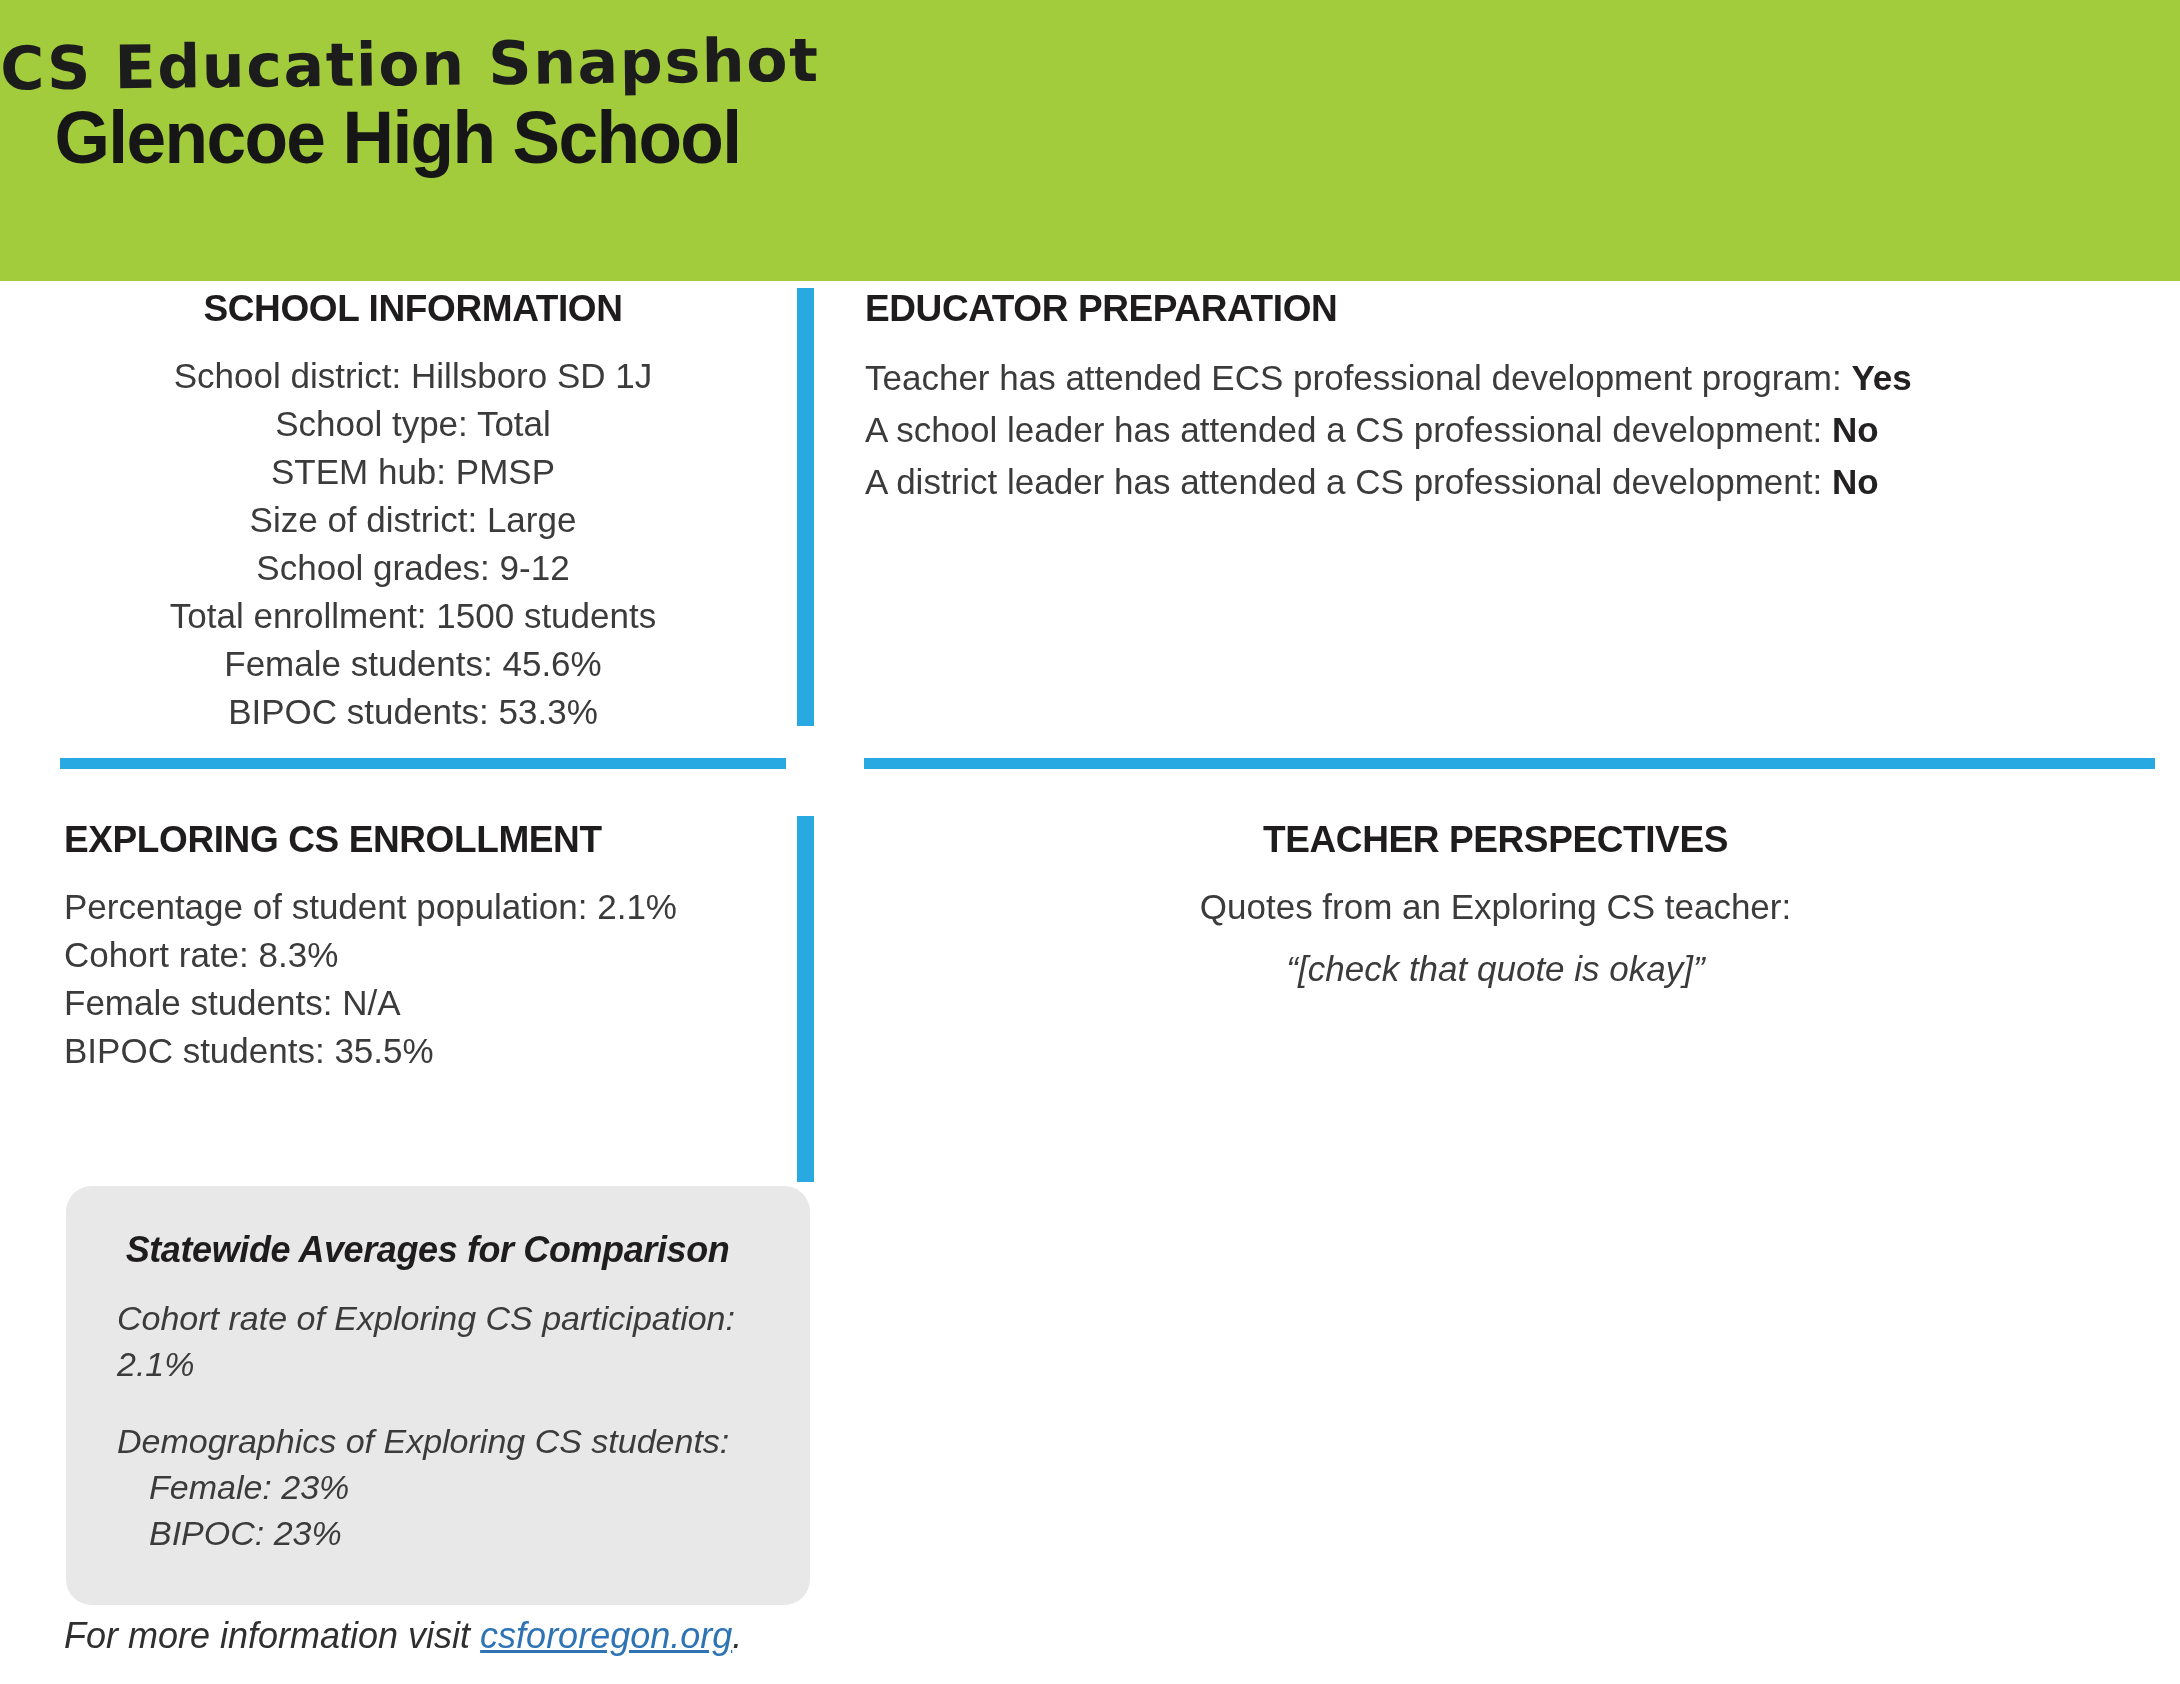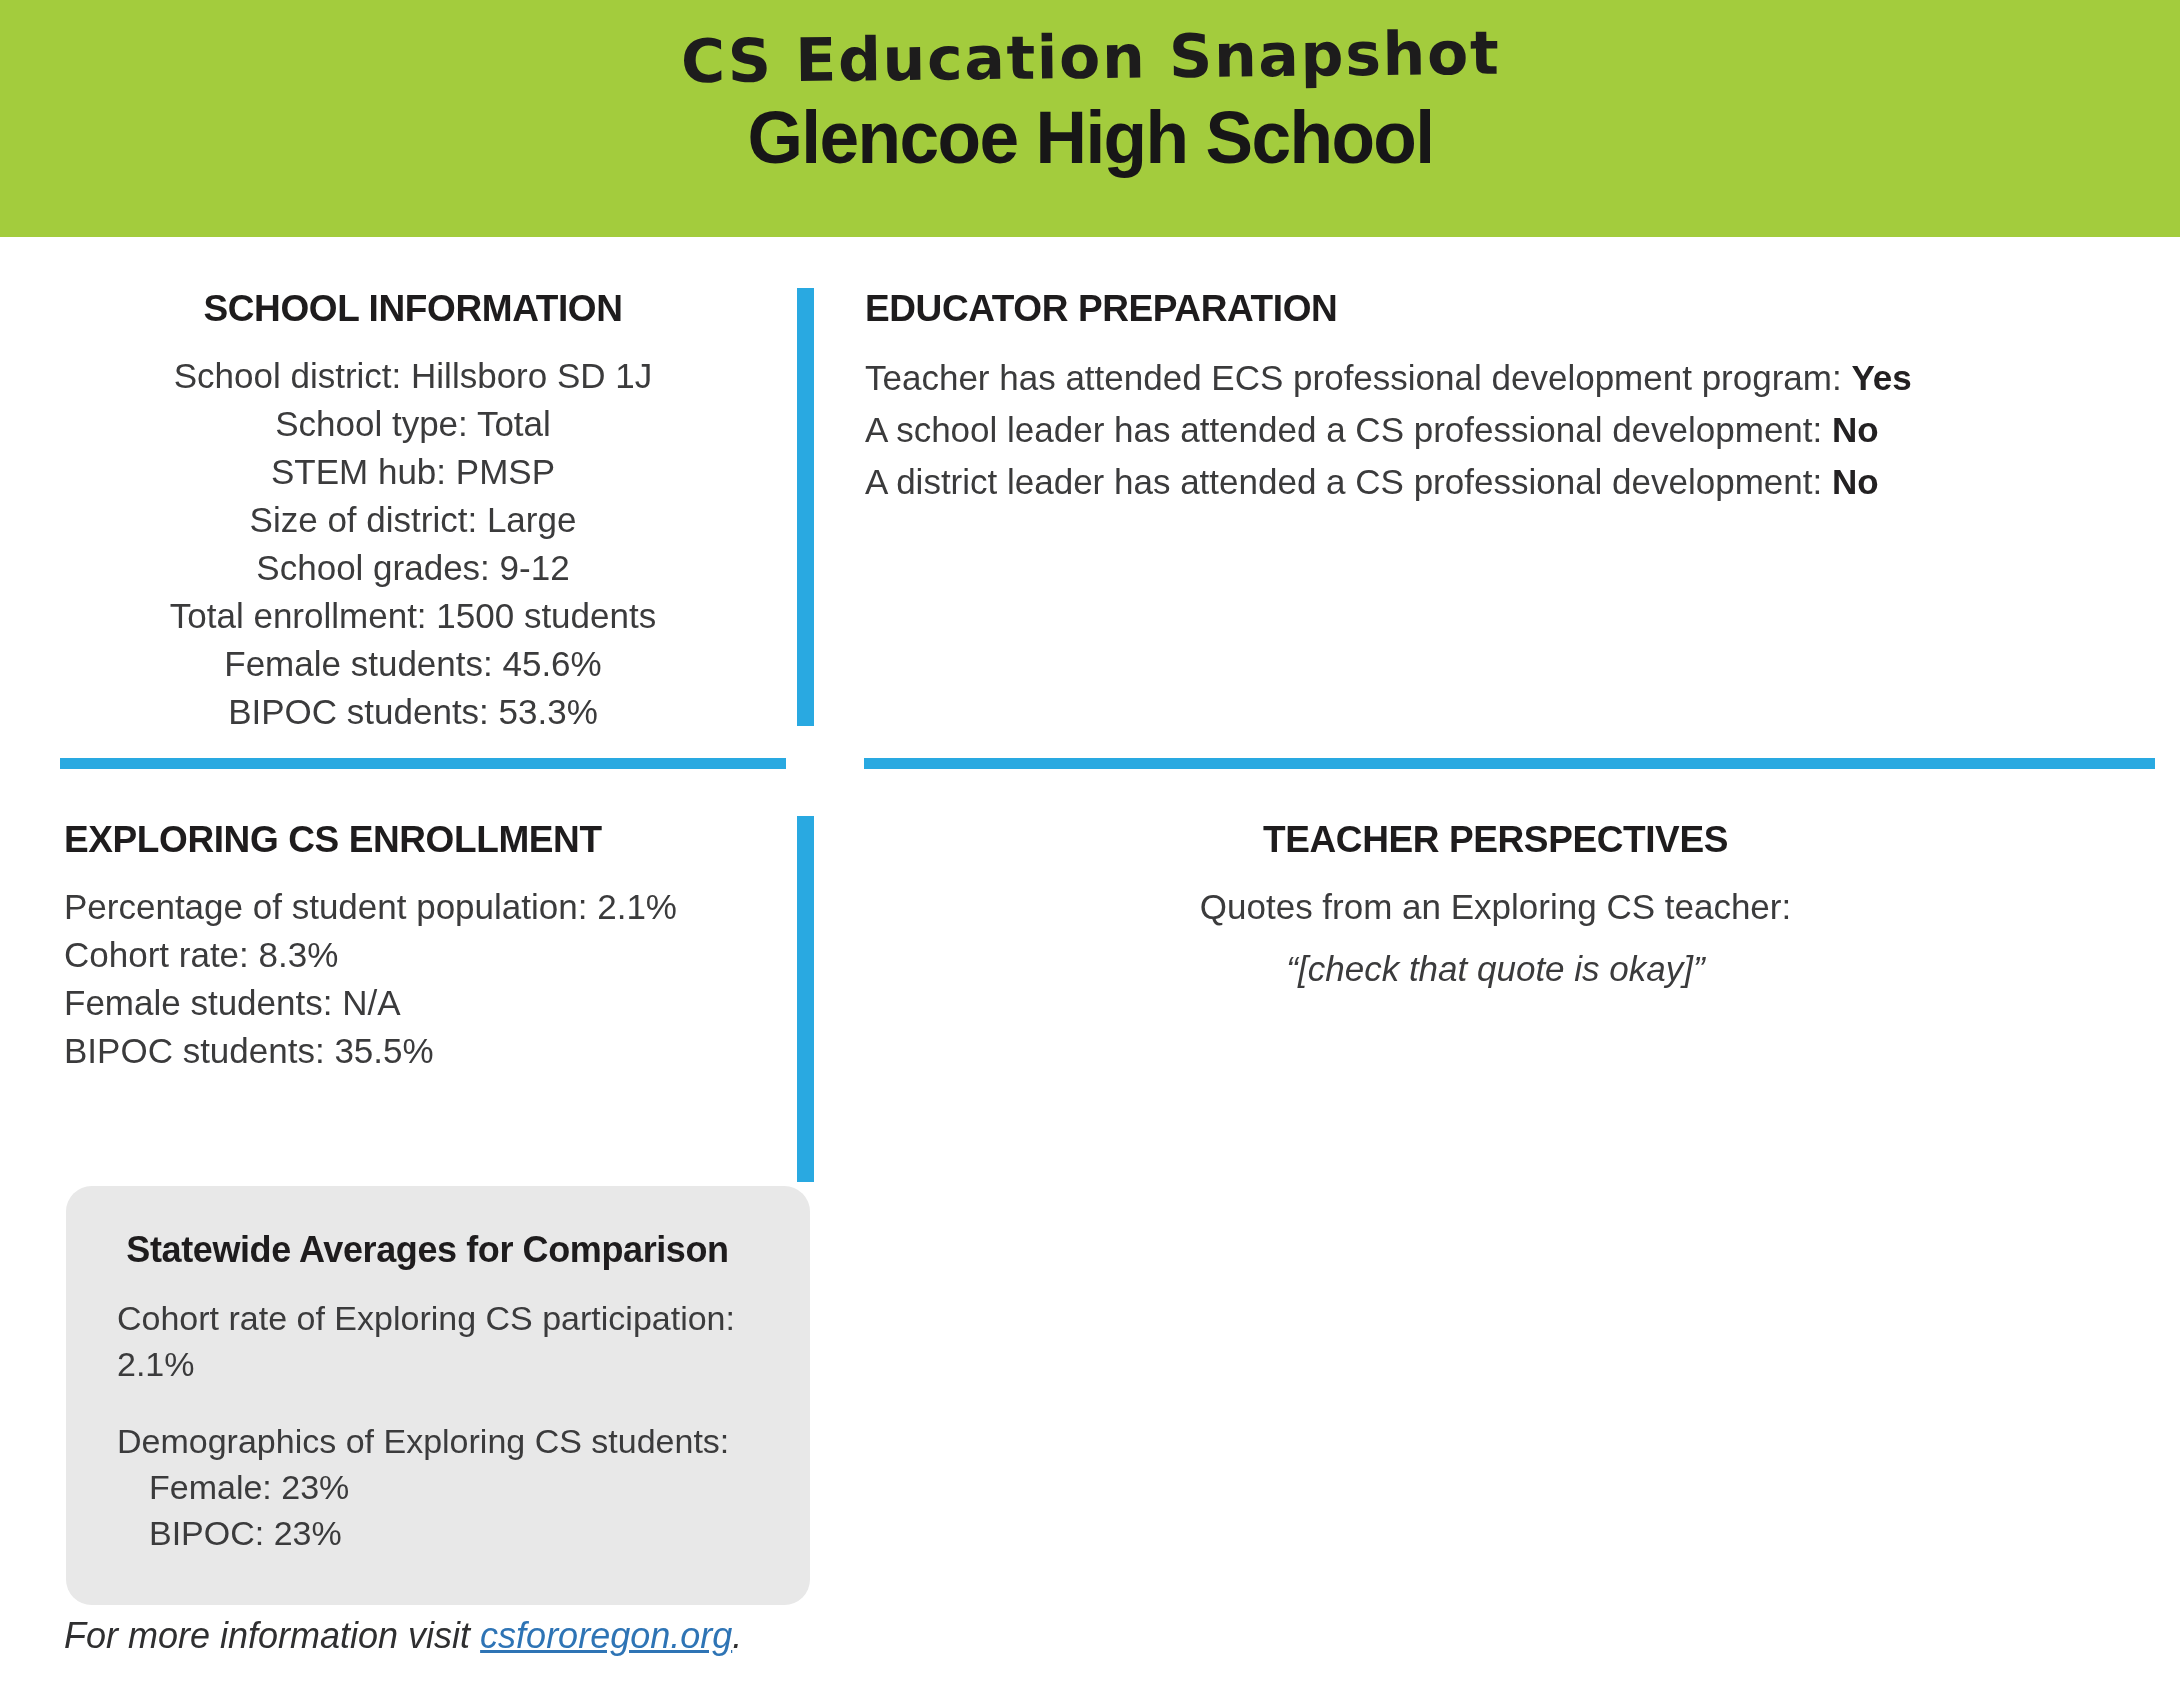--- a/index.html
+++ b/index.html
@@ -7,23 +7,22 @@
     position:relative;
     width:2181px;height:1685px;
     background:#ffffff;
     font-family:"Liberation Sans", sans-serif;
     color:var(--body,#3b3b3c);
     overflow:hidden;
   }
 
   
   .banner{
-    position:absolute;left:0;top:0;width:2181px;height:237px;
+    position:absolute;left:0;top:0;width:2181px;height:281px;
     background:var(--green,#a3cc3d);
-    text-align:center;
   }
   .banner-kicker{
     padding-top:22px;
     font-family:"DejaVu Sans", sans-serif;
     font-size:60px;font-weight:600;
     letter-spacing:1.7px;
     color:#1d1c1c;
     transform:rotate(-0.6deg);
   }
   .banner-title{
@@ -62,20 +61,21 @@
   .quote-intro{font-size:35px;line-height:48px;margin-bottom:13.6px;}
   .quote-text{font-size:35px;line-height:48px;font-style:italic;}
 
   
   .state-box{
     position:absolute;left:66px;top:1186px;width:744px;height:419px;
     background:var(--box,#e8e8e8);
     border-radius:25.6px;
     box-sizing:border-box;
     padding:43px 72px 0 51px;
+    font-style:italic;
   }
   .state-title{
     font-size:36px;font-weight:800;
     color:var(--heading,#1e1c1d);
     text-align:center;
     margin:0 0 24px 0;
     letter-spacing:-0.4px;
   }
   .state-line{font-size:34px;line-height:46px;}
   .state-line + .state-line{margin-top:31px;}

